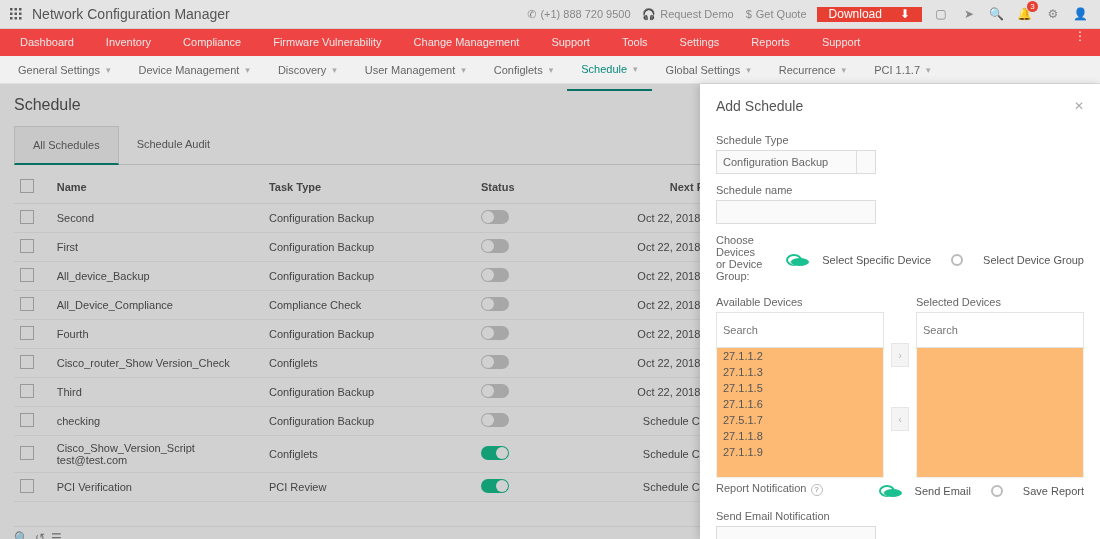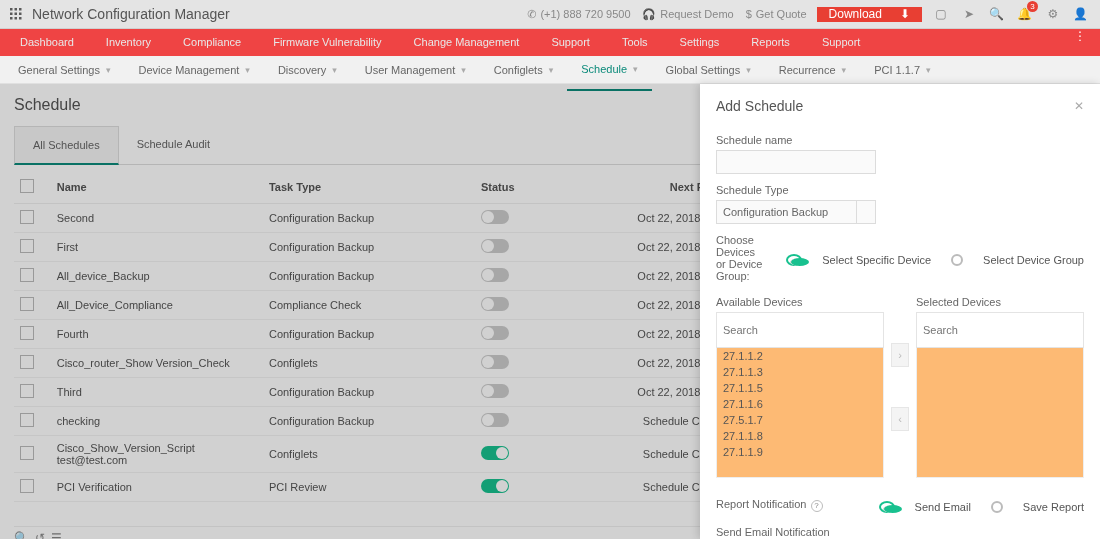--- a/index.html
+++ b/index.html
@@ -309,28 +309,28 @@
   <div class="scrim"></div>
 </div>
 
 <div class="drawer">
   <div class="drawer-head">
     <span class="drawer-title">Add Schedule</span>
     <span class="drawer-close">✕</span>
   </div>
   <div class="drawer-body">
     <div class="fld">
-      <div class="fld-label">Schedule name</div>
-      <input class="inp" style="">
-    </div>
-    <div class="fld">
       <div class="fld-label">Schedule Type</div>
       <div class="sel">
           <span>Configuration Backup</span>
         </div>
+    </div>
+    <div class="fld">
+      <div class="fld-label">Schedule name</div>
+      <input class="inp" style="">
     </div>
 
     <div class="notif-row" style="margin-bottom:10px">
       <div class="fld-label" style="flex:1">Choose Devices or Device Group:</div>
       <label class="radio">
           <span class="radio-dot sel"></span>
           <span>Select Specific Device</span>
         </label>
       <label class="radio">
           <span class="radio-dot"></span>
@@ -356,21 +356,21 @@
         <div class="tbtn">›</div>
         <div class="tbtn">‹</div>
       </div>
       <div class="listcol">
         <div class="fld-label">Selected Devices</div>
         <input class="search" placeholder="Search" style="">
         <div class="listbox"></div>
       </div>
     </div>
 
-    <div class="notif-row" style="margin-top:20px;margin-bottom:10px">
+    <div class="notif-row" style="margin-top:4px;margin-bottom:10px">
       <div class="fld-label" style="flex:1"><span>Report Notification</span><span class="qmark">?</span></div>
       <label class="radio">
           <span class="radio-dot sel"></span>
           <span>Send Email</span>
         </label>
       <label class="radio">
           <span class="radio-dot"></span>
           <span>Save Report</span>
         </label>
     </div>

